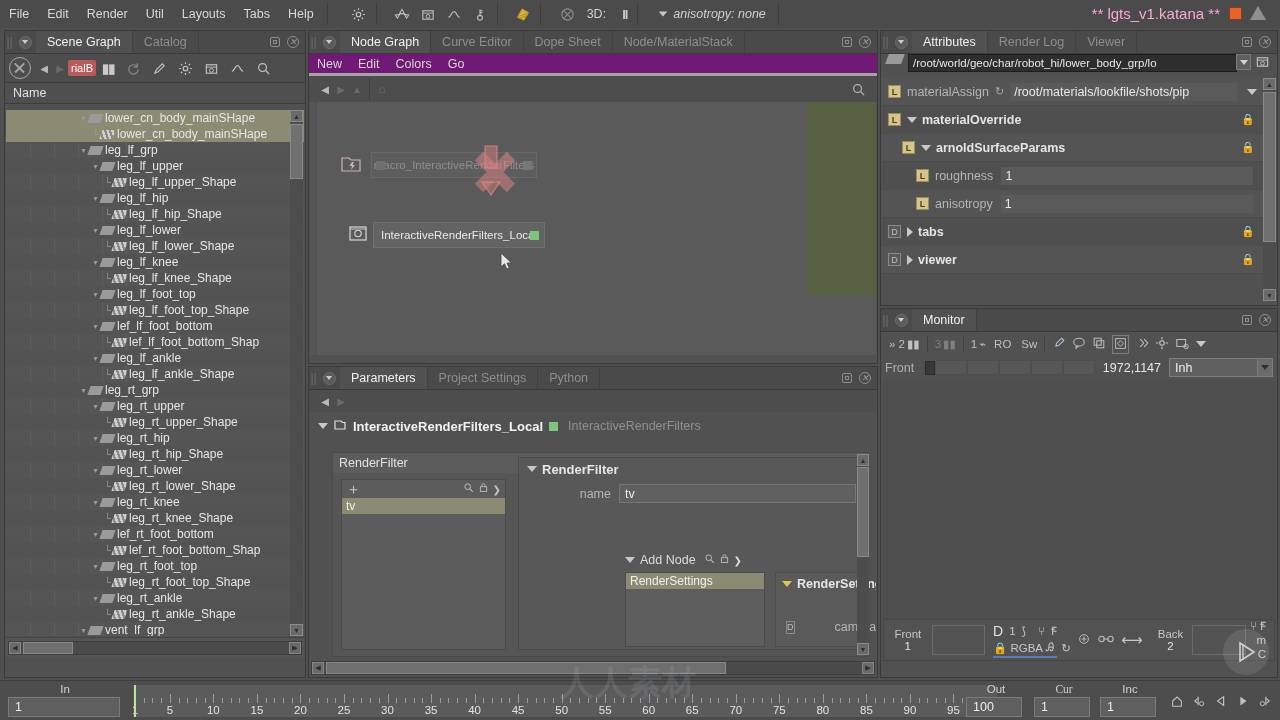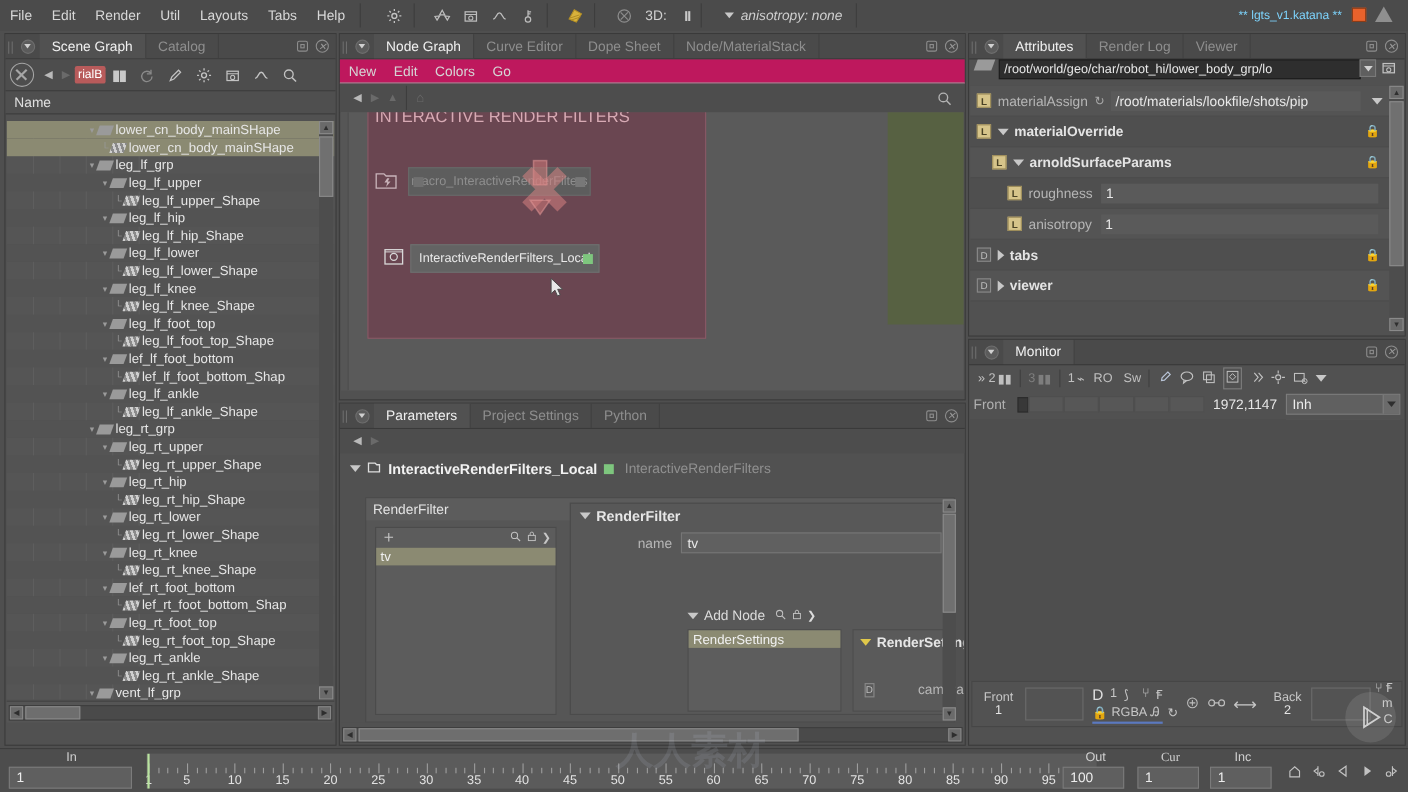--- a/index.html
+++ b/index.html
@@ -14,21 +14,21 @@
 
   
   .menubar { position:absolute; left:0; top:0; width:1280px; height:28px;
     background:#4b4b4b; display:flex; align-items:center; }
   .menubar .mitem { padding:0 9px; font-size:12.5px; color:#d8d8d8; line-height:28px; cursor:default; }
   .mbsep { width:1px; height:22px; background:#3d3d3d; margin:0 4px; }
   .tbicon { width:26px; height:24px; display:flex; align-items:center; justify-content:center;
     color:#bdbdbd; font-size:14px; }
   .tbicon svg { display:block; }
   .varlbl { font-style:italic; color:#cfcfcf; font-size:12.5px; }
-  .title { position:absolute; right:60px; top:0; line-height:28px; color:#7dd3fc; font-size:11px; }
+  .title { position:absolute; right:60px; top:0; line-height:28px; color:#f9a8d4; font-size:15px; }
   .warnbox { position:absolute; right:38px; top:7px; width:13px; height:13px; background:#e8622c; border:1px solid #8a3c18;}
   .warntri { position:absolute; right:14px; top:6px; width:0; height:0;
     border-left:8px solid transparent; border-right:8px solid transparent; border-bottom:14px solid #8f8f8f; }
 
   
   .pane { position:absolute; background:#515151; border:1px solid #3a3a3a; }
   .tabbar { height:23px; background:#4a4a4a; display:flex; align-items:stretch;
     border-bottom:1px solid #3a3a3a; }
   .grip { width:9px; display:flex; align-items:center; justify-content:center; color:#6d6d6d; font-size:12px;}
   .tabdrop { width:22px; display:flex; align-items:center; justify-content:center; }
@@ -38,21 +38,21 @@
   .tab { padding:0 11px; line-height:22px; font-size:12.5px; color:#8e8e8e; border-right:1px solid #414141; white-space:nowrap;}
   .tab.active { color:#f0f0f0; background:#515151; }
   .tabend { flex:1; }
   .tabbtns { display:flex; align-items:center; padding-right:4px; }
   .tabbtns span { width:16px; height:16px; margin-left:2px; display:flex; align-items:center; justify-content:center;
     color:#9a9a9a; font-size:10px; }
   .sqbtn { border:1px solid #8d8d8d; width:10px; height:10px; border-radius:2px; position:relative;}
   .sqbtn:after{content:"";position:absolute;left:2px;top:2px;right:2px;bottom:2px;border:1px solid #8d8d8d;}
   .xbtn { border:1px solid #8d8d8d; width:12px;height:12px;border-radius:50%; font-size:9px; line-height:10px; text-align:center; color:#9a9a9a;}
 
-  .menurow { height:22px; display:flex; align-items:center; background:#be185d; border-bottom:1px solid #a3a3a3;}
+  .menurow { height:22px; display:flex; align-items:center; background:#701a75; border-bottom:3px solid #a3a3a3;}
   .menurow span { padding:0 8px; font-size:12.5px; color:#d6d6d6; }
 
   .toolrow { height:26px; display:flex; align-items:center; background:#4d4d4d; }
 
   
   #sg { left:4px; top:30px; width:302px; height:648px; }
   .sgtool { height:28px; display:flex; align-items:center; padding:0 4px; background:#4d4d4d;}
   .circx { width:22px;height:22px;border-radius:50%;border:1.6px solid #a6a6a6; position:relative; margin-right:5px;}
   .circx:before,.circx:after{content:"";position:absolute;left:3px;top:9px;width:13px;height:1.6px;background:#a6a6a6;}
   .circx:before{transform:rotate(45deg);} .circx:after{transform:rotate(-45deg);}
@@ -596,23 +596,20 @@
             <circle cx="7" cy="7" r="4.2" fill="none" stroke="#b4b4b4" stroke-width="1.3"></circle>
             <path d="M10.2 10.2L14 14" stroke="#b4b4b4" stroke-width="1.4"></path>
           </svg>
       </div>
     </div>
 
     <div class="ngcanvas">
 
       <div style="position:absolute;left:0;top:0;width:7px;bottom:0;background:#565656;border-right:1px solid #4e4e4e;"></div>
       <div class="bdgreen" style="left:497px;top:-4px;width:90px;bottom:60px;"></div>
-      <div class="backdrop" style="left:24px;top:-2px;width:308px;height:208px;">
-        <div class="bdtitle">INTERACTIVE RENDER FILTERS</div>
-      </div>
 
       <div class="nodeico" style="left:30px;top:52px;">
         <svg width="22" height="20" viewBox="0 0 22 20">
             <path d="M2 4h7l2 2h9v11H2z" fill="none" stroke="#c9b4ba" stroke-width="1.2"></path>
             <path d="M12 8l-2.5 4H12l-1 4 4-5h-2.5l1.5-3z" fill="#c9b4ba"></path>
           </svg>
       </div>
       <div class="node ghost" style="left:61px;top:50px;width:166px;">
         <span class="nport" style="background:#707070;position:absolute;left:4px;"></span>
         <span style="font-size:11.5px">macro_InteractiveRenderFilters</span>

